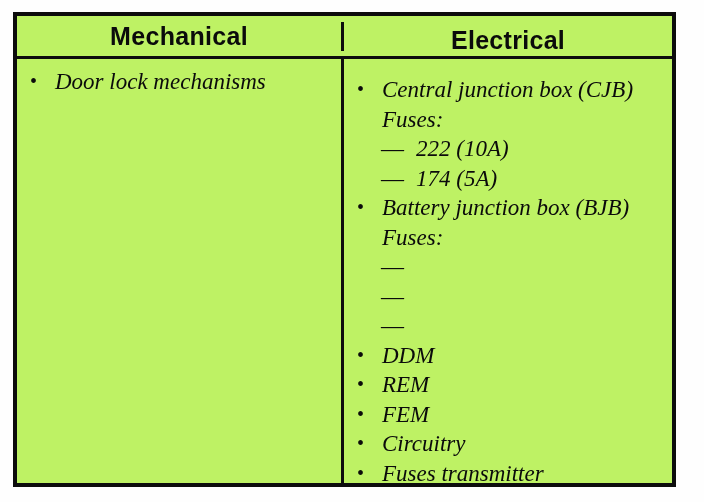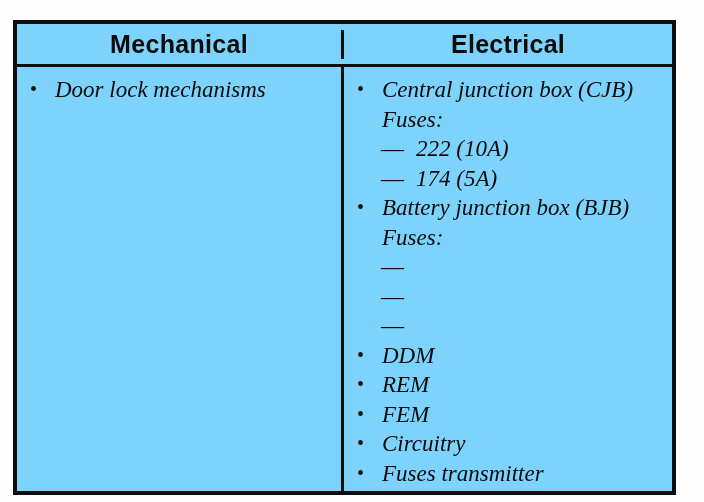--- a/index.html
+++ b/index.html
@@ -10,44 +10,44 @@
     color: #0b0b0b;
     overflow: hidden;
   }
   .page {
     position: relative;
     width: 704px; height: 502px;
     background: #fefefe;
   }
   .doc-table {
     position: absolute;
-    left: 13px; top: 20px;
+    left: 13px; top: 12px;
     width: 663px; height: 475px;
     border: 4px solid #0d0d0d;
     box-sizing: border-box;
     display: flex;
     flex-direction: column;
-    background: #7dd3fc;
+    background: #bef264;
   }
   .header-row {
     display: flex;
     flex: 0 0 40px;
     border-bottom: 3px solid #0d0d0d;
     align-items: center;
   }
   .header-cell {
     text-align: center;
     font-family: "Liberation Sans", sans-serif;
     font-weight: bold;
     font-size: 25px;
     letter-spacing: 0.3px;
     box-sizing: border-box;
   }
   .col-left  { width: 327px; border-right: 3px solid #0d0d0d; }
-  .col-right { flex: 1; }
+  .col-right { flex: 1; margin-top: 8px; }
   .body-row {
     display: flex;
     flex: 1 1 auto;
     min-height: 0;
   }
   .body-cell {
     box-sizing: border-box;
     padding-top: 8px;
     font-size: 23px;
     line-height: 29.5px;

